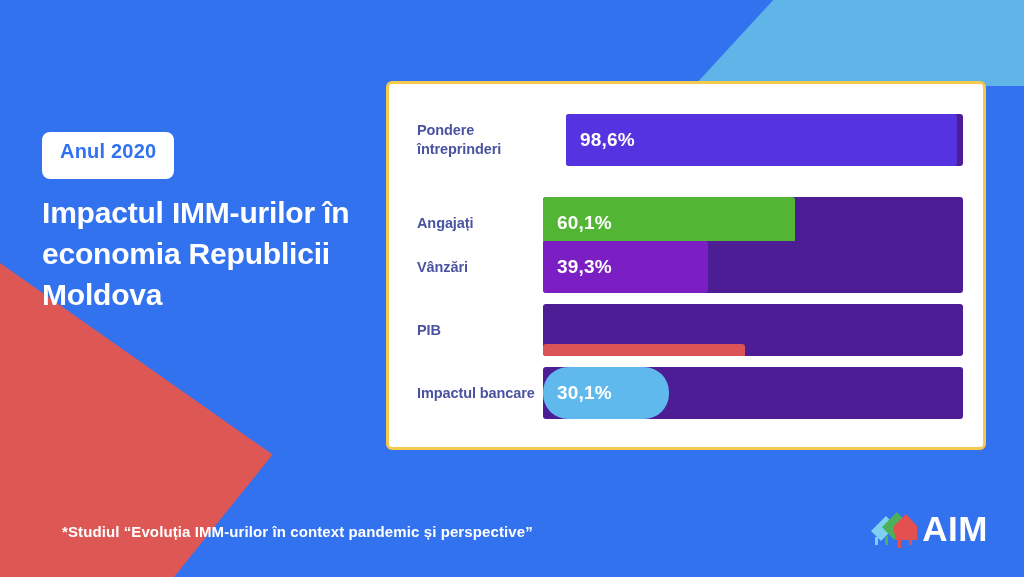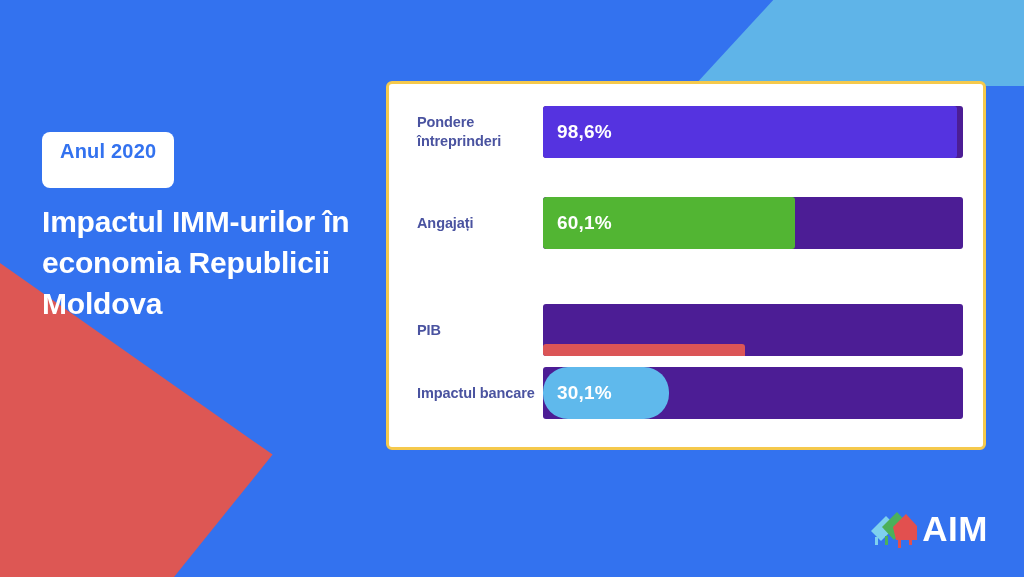--- a/index.html
+++ b/index.html
@@ -49,21 +49,21 @@
     width: 330px;
     z-index: 5;
   }
   .year-badge {
     display: inline-block;
     background: #ffffff;
     color: #3372EF;
     font-size: 20px;
     font-weight: bold;
     letter-spacing: 0.2px;
-    padding: 9px 18px 27px 18px;
+    padding: 9px 18px 18px 18px;
     border-radius: 8px;
     line-height: 1;
   }
   .headline {
     margin-top: 14px;
     color: #ffffff;
     font-size: 30px;
     font-weight: bold;
     line-height: 1.36;
     letter-spacing: -0.2px;
@@ -173,42 +173,51 @@
 
   <div class="bg-base"></div>
   <div class="bg-lightblue-wedge2"></div>
   <div class="bg-red-chevron-b"></div>
 
   <div class="left-col">
     <div class="year-badge">Anul 2020</div>
     <div class="headline">Impactul IMM-urilor în economia Republicii Moldova</div>
   </div>
 
+  <div class="footnote">*Studiul “Evoluția IMM-urilor în context pandemic și perspective”</div>
 
   <div class="chart-card">
     <div class="rows">
 
-      <div class="row" style="top:22px;">
+      <div class="row" style="top:30px;gap:23px;">
         <div class="row-label">Pondere întreprinderi</div>
         <div class="track">
           <div class="bar" style="width: 98.6%; background: rgb(85, 51, 224);">
             <span class="bar-value">98,6%</span>
           </div>
         </div>
       </div>
 
       <div class="row" style="top:94px;margin-top:19px;">
         <div class="row-label">Angajați</div>
         <div class="track">
           <div class="bar" style="width: 60.1%; background: rgb(82, 181, 51);">
             <span class="bar-value">60,1%</span>
           </div>
         </div>
       </div>
 
+      <div class="row" style="top:157px;">
+        <div class="row-label">Vânzări</div>
+        <div class="track">
+          <div class="bar" style="width: 39.3%; background: rgb(123, 31, 196);">
+            <span class="bar-value">39,3%</span>
+          </div>
+        </div>
+      </div>
 
       <div class="row" style="top:220px;">
         <div class="row-label">PIB</div>
         <div class="track">
           <div class="bar" style="width: 48%; background: rgb(219, 85, 86); margin-top: 40px;">
             <span class="bar-value">48%</span>
           </div>
         </div>
       </div>
 

